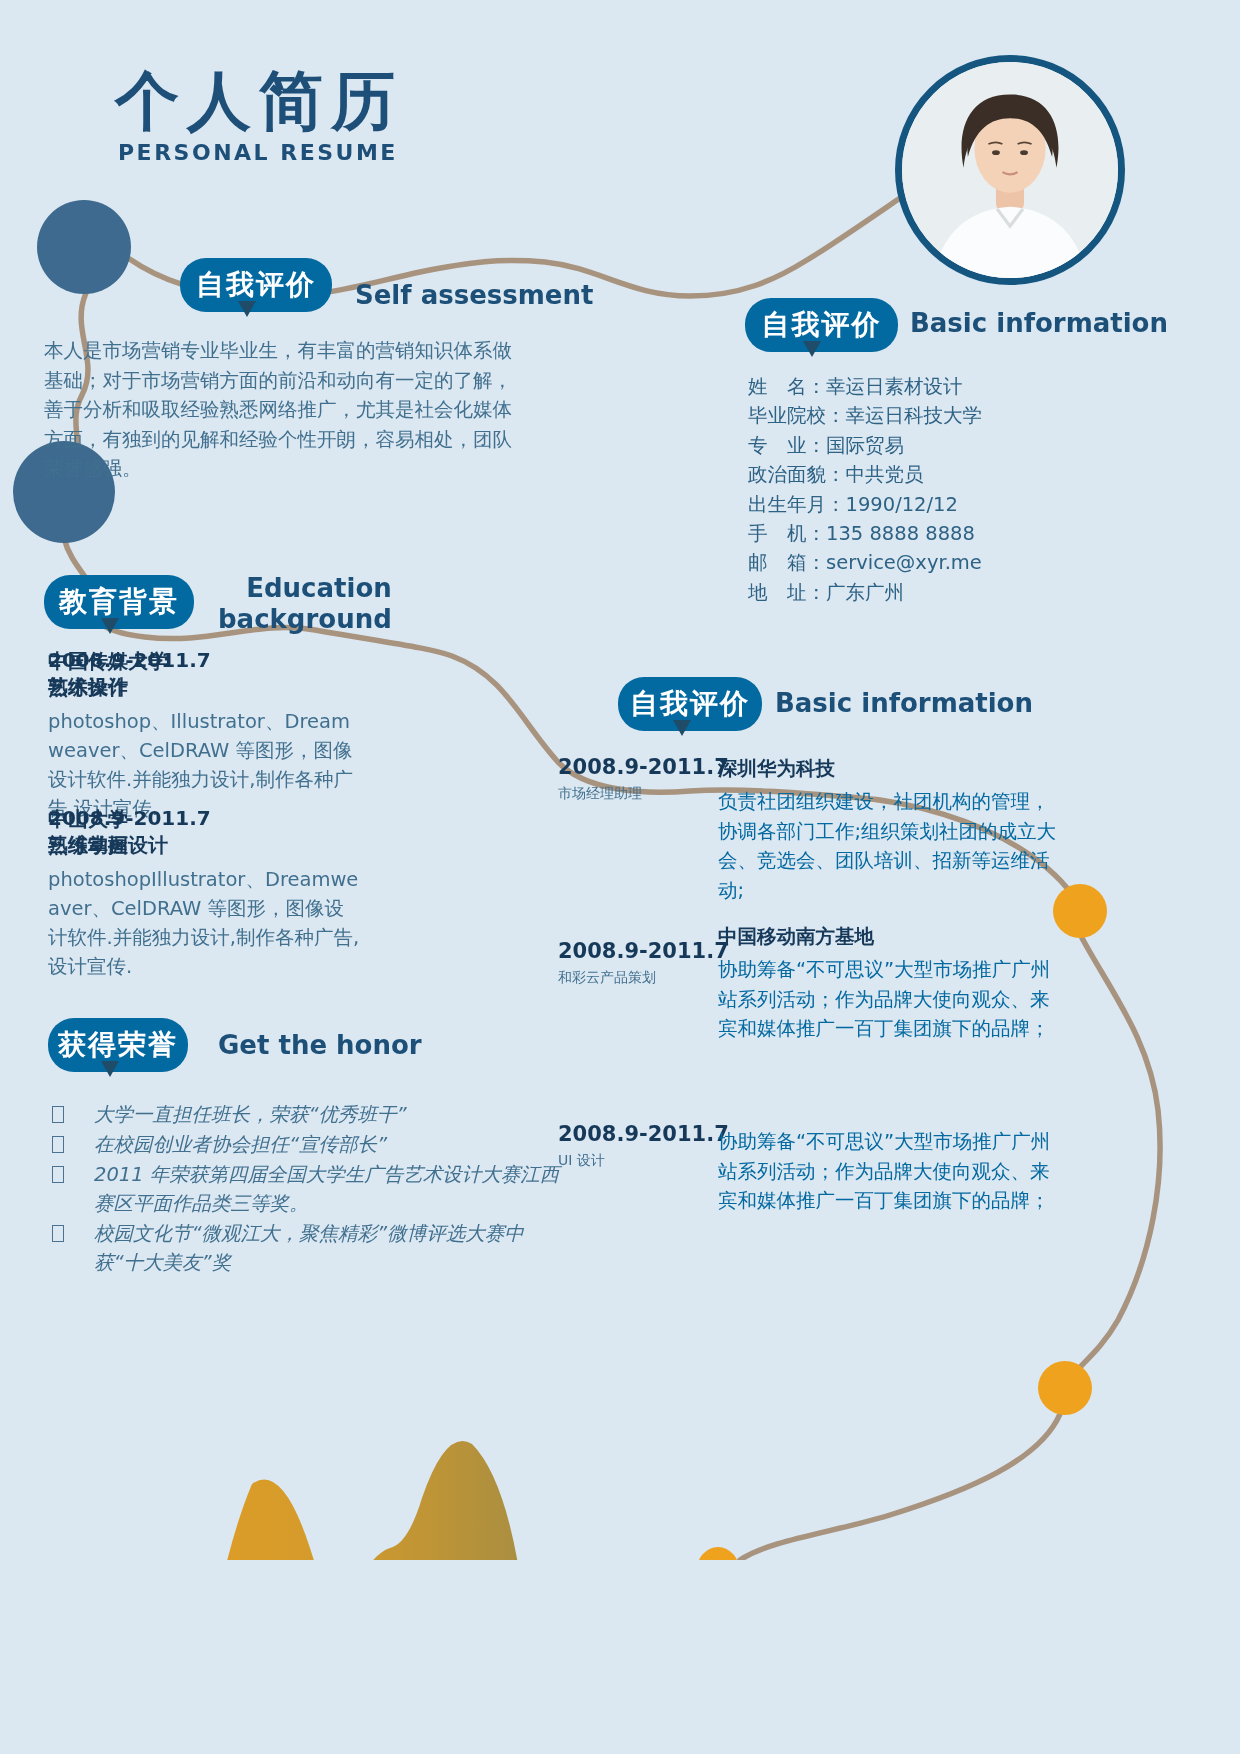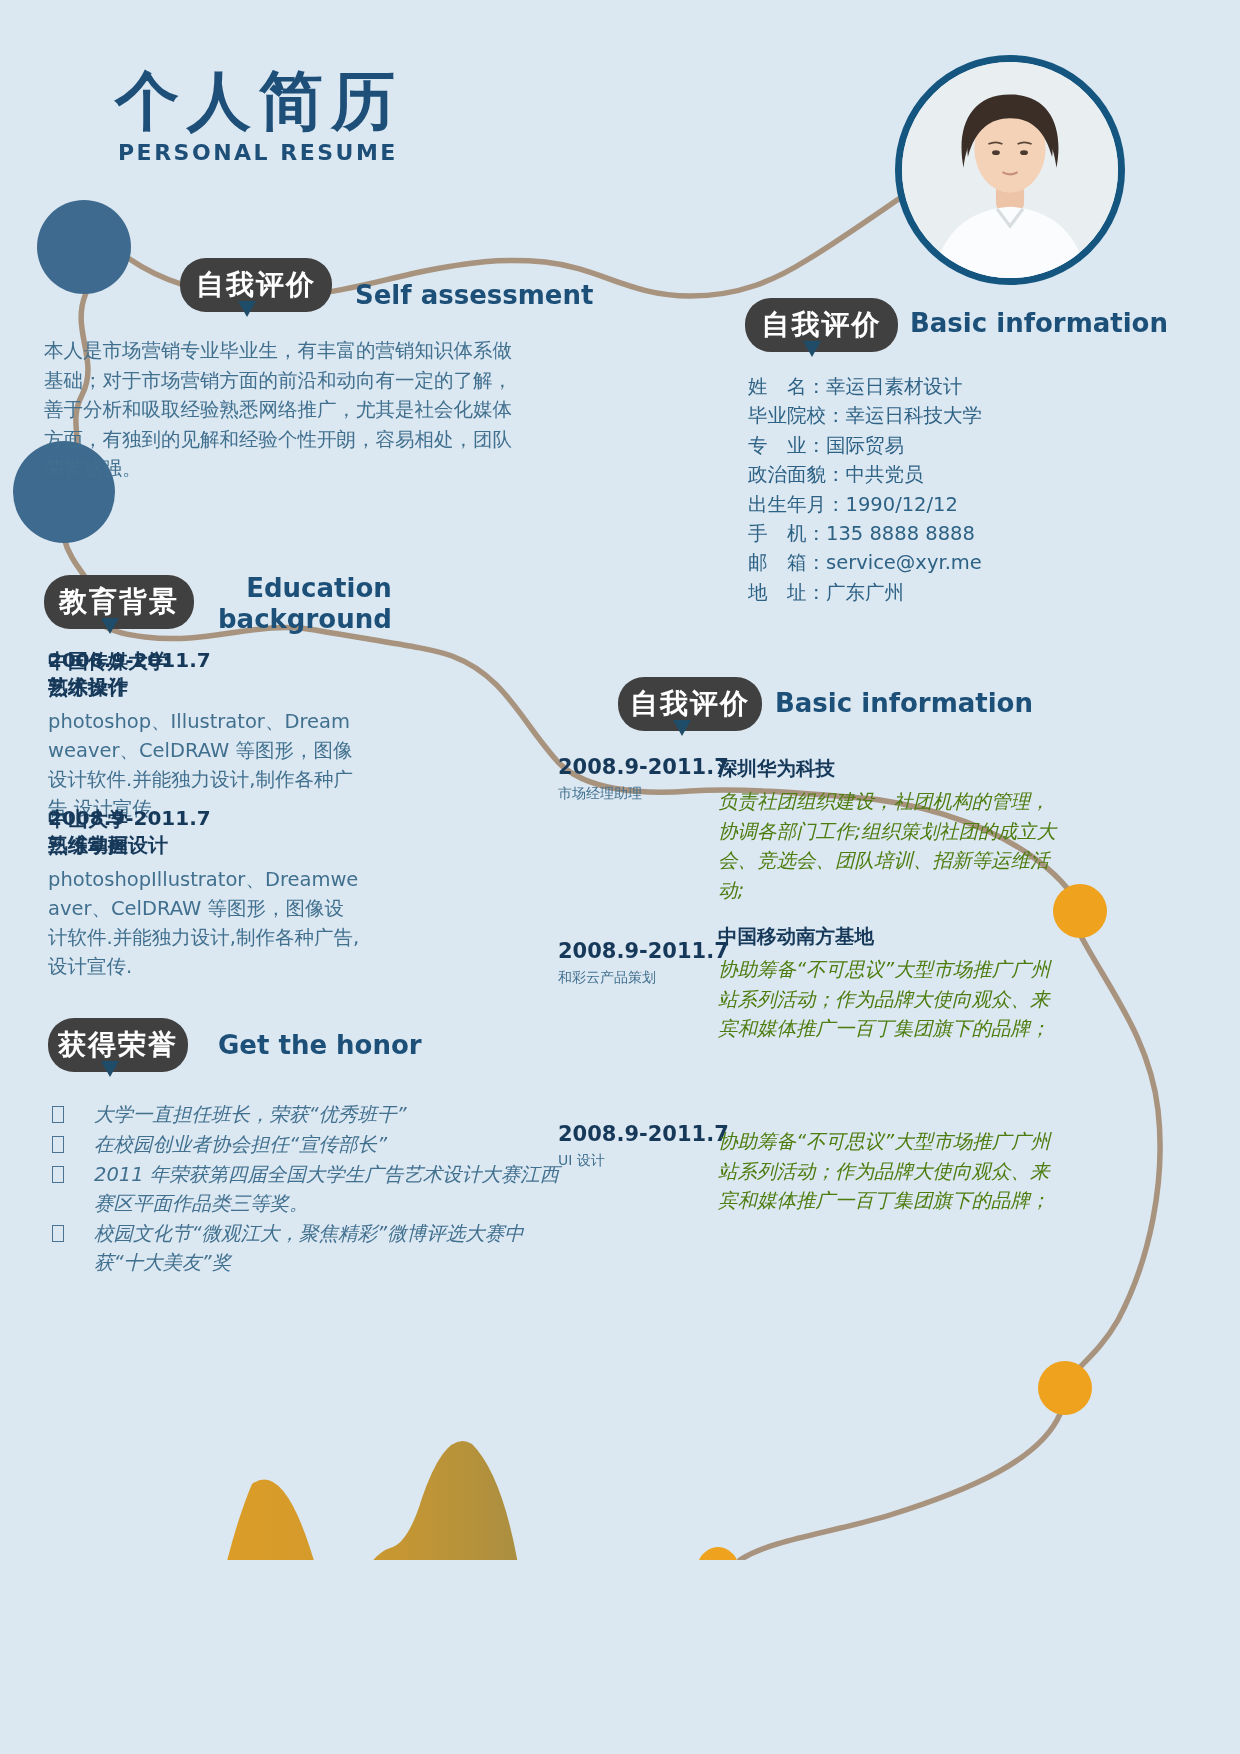--- a/index.html
+++ b/index.html
@@ -2,35 +2,35 @@
 <html><head>
 <meta charset="utf-8">
 <style>
   html,body{margin:0;padding:0;background:#dbe7f1;}
   #canvas{position:relative;width:1240px;height:1560px;background:#dbe7f1;overflow:hidden;
           font-family:"DejaVu Sans","Liberation Sans",sans-serif;}
   #deco{position:absolute;left:0;top:0;z-index:0;}
   .abs{position:absolute;z-index:2;}
   .page-title{font-size:64px;font-weight:600;color:#1d4f78;letter-spacing:8px;}
   .page-subtitle{font-size:22px;font-weight:bold;color:#1d4f78;letter-spacing:2.5px;}
-  .badge{position:absolute;z-index:2;height:54px;background:#404040;border-radius:26px;
+  .badge{position:absolute;z-index:2;height:54px;background:#0369a1;border-radius:26px;
          display:flex;align-items:center;justify-content:center;color:#fff;
          font-size:28px;font-weight:bold;letter-spacing:2px;}
   .badge .tail{position:absolute;left:38%;bottom:-14px;width:0;height:0;
          border:9px solid transparent;border-top:16px solid #1f4c69;}
   .sec-heading{font-size:26px;font-weight:bold;color:#1d5078;}
   .para{font-size:19.5px;line-height:29.5px;color:#41708f;}
   .bi-row{font-size:19.5px;line-height:29.4px;color:#2e6285;white-space:nowrap;}
   .ovl{position:relative;height:26px;font-size:20px;font-weight:bold;color:#16395a;}
   .ovl span{position:absolute;left:0;top:0;white-space:nowrap;}
   .edu-desc{margin-top:7px;font-size:19.5px;line-height:29px;color:#41708f;word-break:break-all;}
   .w-date{font-size:21px;font-weight:bold;color:#16395a;white-space:nowrap;}
   .w-role{margin-top:6px;font-size:14px;color:#41708f;white-space:nowrap;}
   .w-co{font-size:19.5px;font-weight:bold;color:#16395a;white-space:nowrap;}
-  .w-desc{margin-top:5px;font-size:19.5px;line-height:29.5px;color:#4d7c0f;font-style:italic;}
+  .w-desc{margin-top:5px;font-size:19.5px;line-height:29.5px;color:#0369a1;}
   .honor-item{display:flex;font-size:19.5px;line-height:29px;color:#41708f;margin-bottom:1px;}
   .tofu{flex:0 0 auto;width:10px;height:15px;border:1.5px solid #4a7393;margin:6px 30px 0 0;}
   .photo-ring{position:absolute;z-index:2;width:216px;height:216px;border-radius:50%;
          border:7px solid #145680;overflow:hidden;background:#e9eef1;}
 </style>
 </head>
 <body>
 
 <div id="canvas">
 

